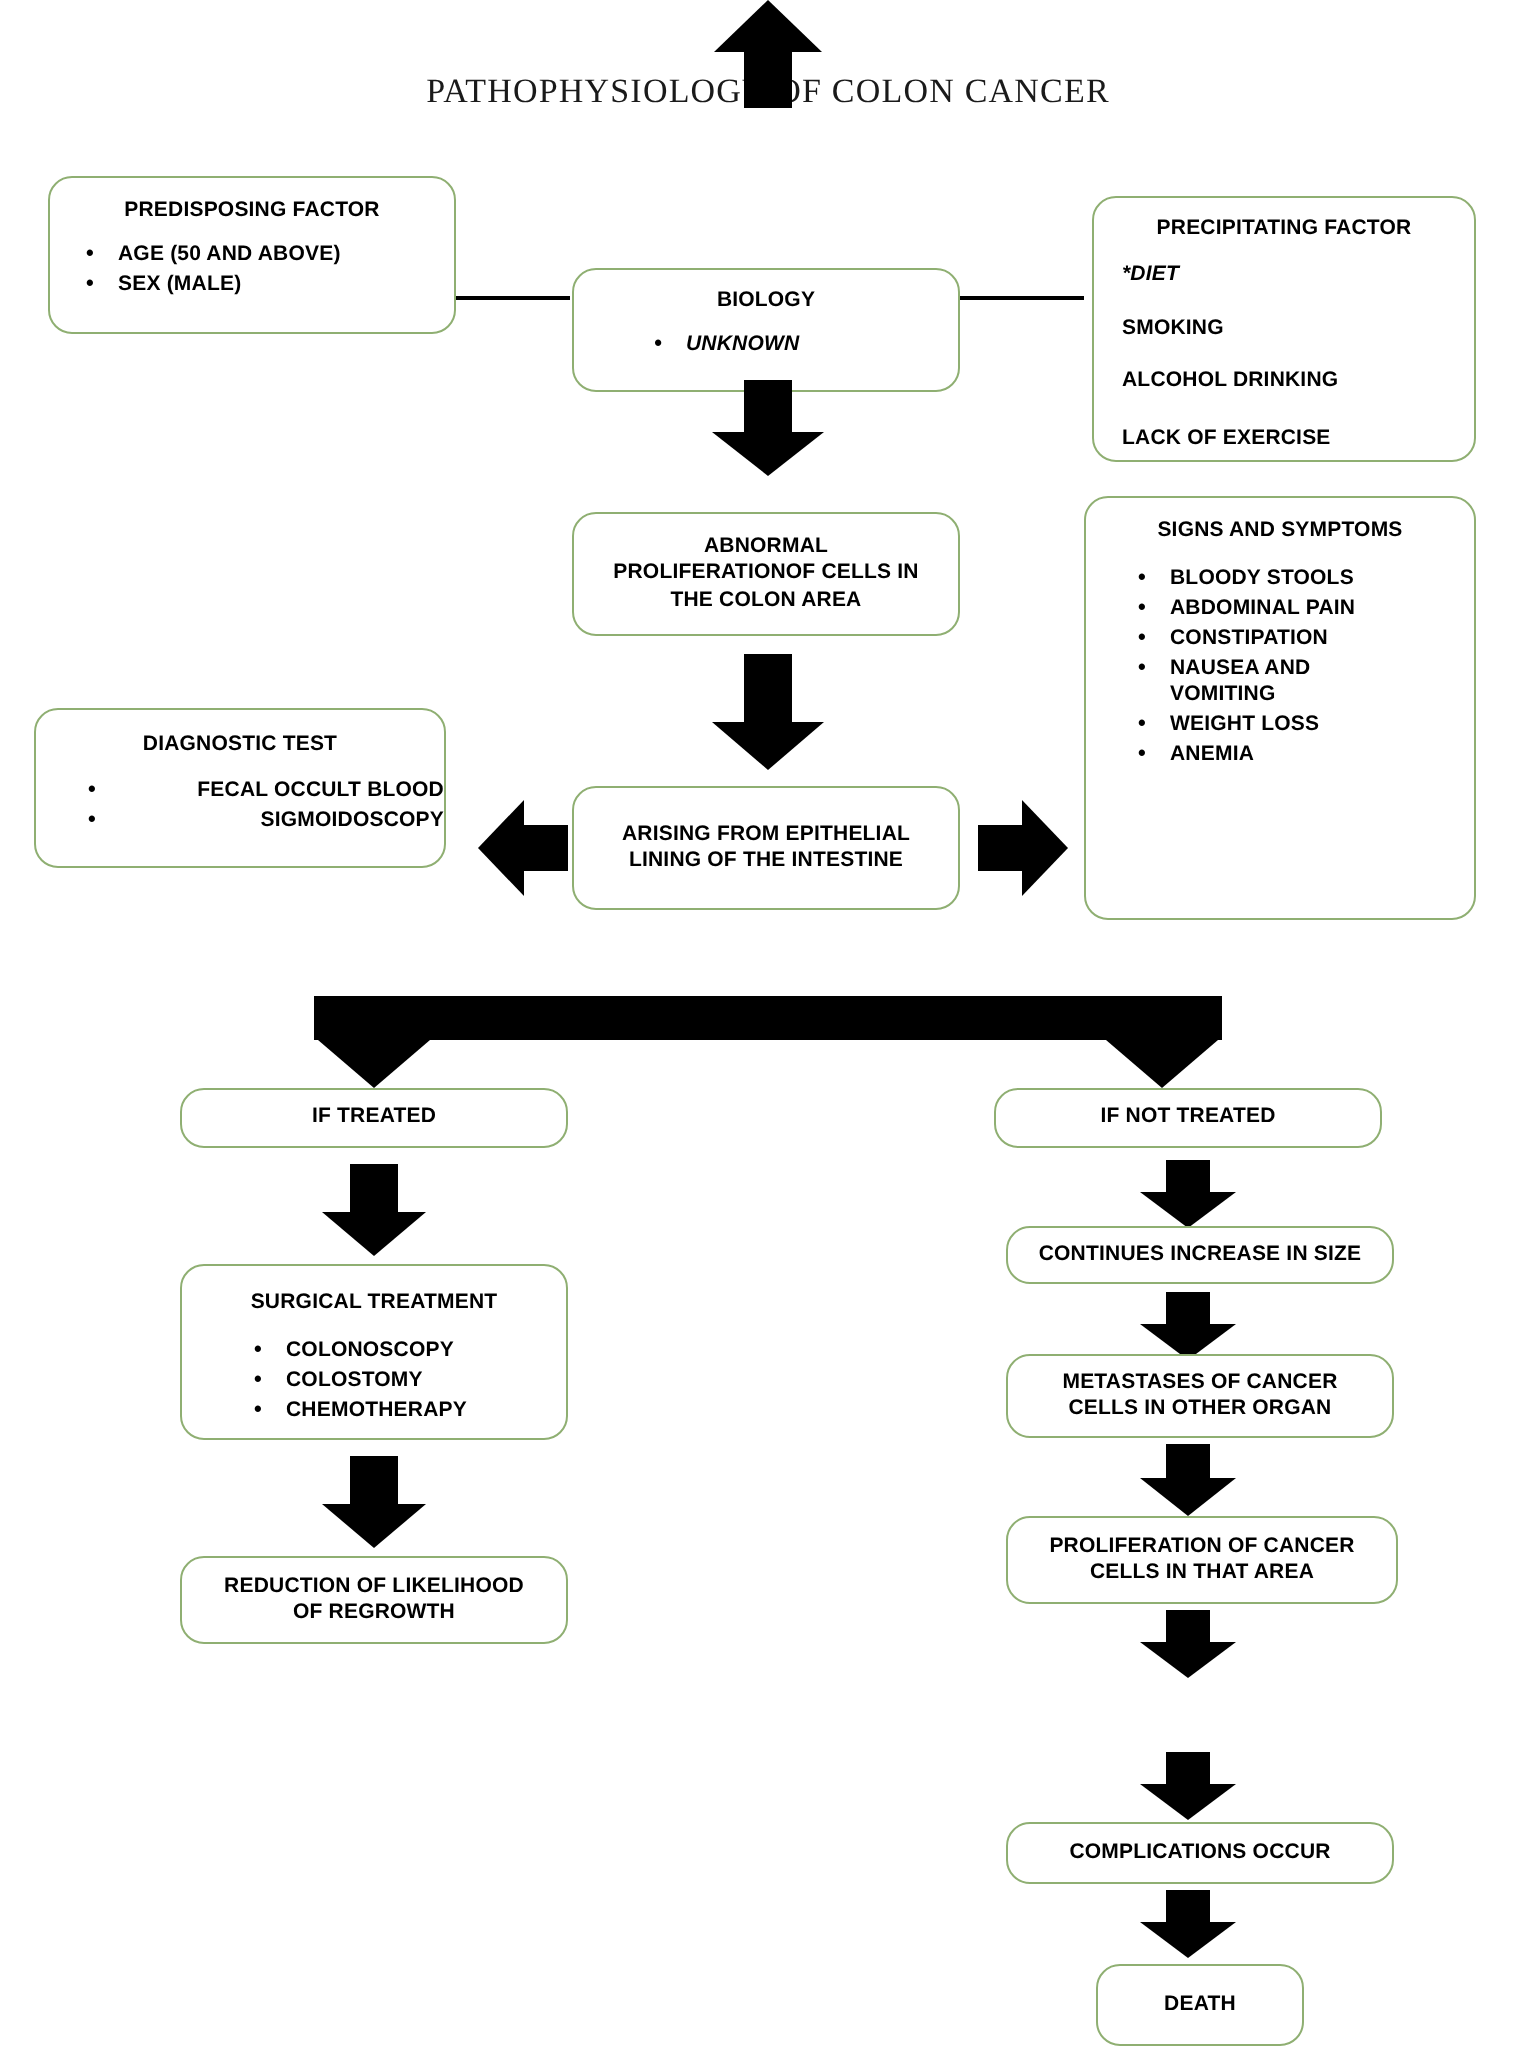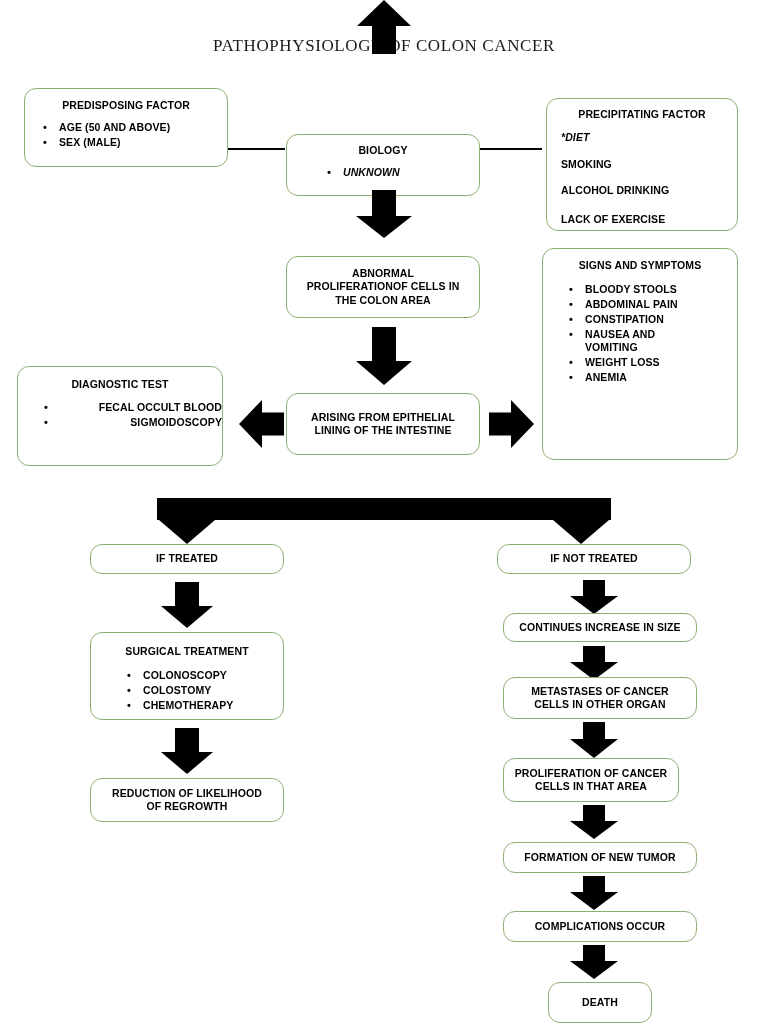--- a/index.html
+++ b/index.html
@@ -204,21 +204,21 @@
       <li>WEIGHT LOSS</li>
       <li>ANEMIA</li>
     </ul>
   </div>
 
   <div class="arrow-down" style="left:356px; top:327px; width:56px; height:60px;">
     <div class="shaft" style="width:24px; height:34px;"></div>
     <div class="head" style="top:34px; border-left-width:28px; border-right-width:28px; border-top-width:24px;"></div>
   </div>
 
-  <div class="box" style="left:17px; top:366px; width:206px; height:100px;">
+  <div class="box" style="left:17px; top:354px; width:206px; height:80px;">
     <div class="hd" style="margin-top:11px;">DIAGNOSTIC TEST</div>
     <ul style="margin-top:11px; padding-left:42px;text-align:right;">
       <li>FECAL OCCULT BLOOD</li>
       <li>SIGMOIDOSCOPY</li>
     </ul>
   </div>
 
   <div class="arrow-left" style="left:239px; top:400px; width:45px; height:48px;">
     <div class="shaft" style="left:22px; width:23px; height:23px;"></div>
     <div class="head" style="border-top-width:24px; border-bottom-width:24px; border-right-width:23px;"></div>
@@ -312,37 +312,34 @@
         <span>CELLS IN OTHER ORGAN</span>
       </div>
     </div>
   </div>
 
   <div class="arrow-down" style="left:566px; top:722px; width:56px; height:36px;">
     <div class="shaft" style="width:22px; height:17px;"></div>
     <div class="head" style="top:17px; border-left-width:24px; border-right-width:24px; border-top-width:19px;"></div>
   </div>
 
-  <div class="box" style="left:503px; top:758px; width:176px; height:44px;">
+  <div class="box" style="left:503px; top:758px; width:196px; height:44px;">
     <div class="ctr">
       <div>
         <span>PROLIFERATION OF CANCER</span><br>
         <span>CELLS IN THAT AREA</span>
       </div>
     </div>
   </div>
 
   <div class="arrow-down" style="left:566px; top:805px; width:56px; height:34px;">
     <div class="shaft" style="width:22px; height:16px;"></div>
     <div class="head" style="top:16px; border-left-width:24px; border-right-width:24px; border-top-width:18px;"></div>
   </div>
 
-  <div class="box" style="left:503px; top:842px; width:194px; height:31px;">
-    <div class="ctr">FORMATION OF NEW TUMOR</div>
-  </div>
 
   <div class="arrow-down" style="left:566px; top:876px; width:56px; height:34px;">
     <div class="shaft" style="width:22px; height:16px;"></div>
     <div class="head" style="top:16px; border-left-width:24px; border-right-width:24px; border-top-width:18px;"></div>
   </div>
 
   <div class="box" style="left:503px; top:911px; width:194px; height:31px;">
     <div class="ctr">COMPLICATIONS OCCUR</div>
   </div>
 

